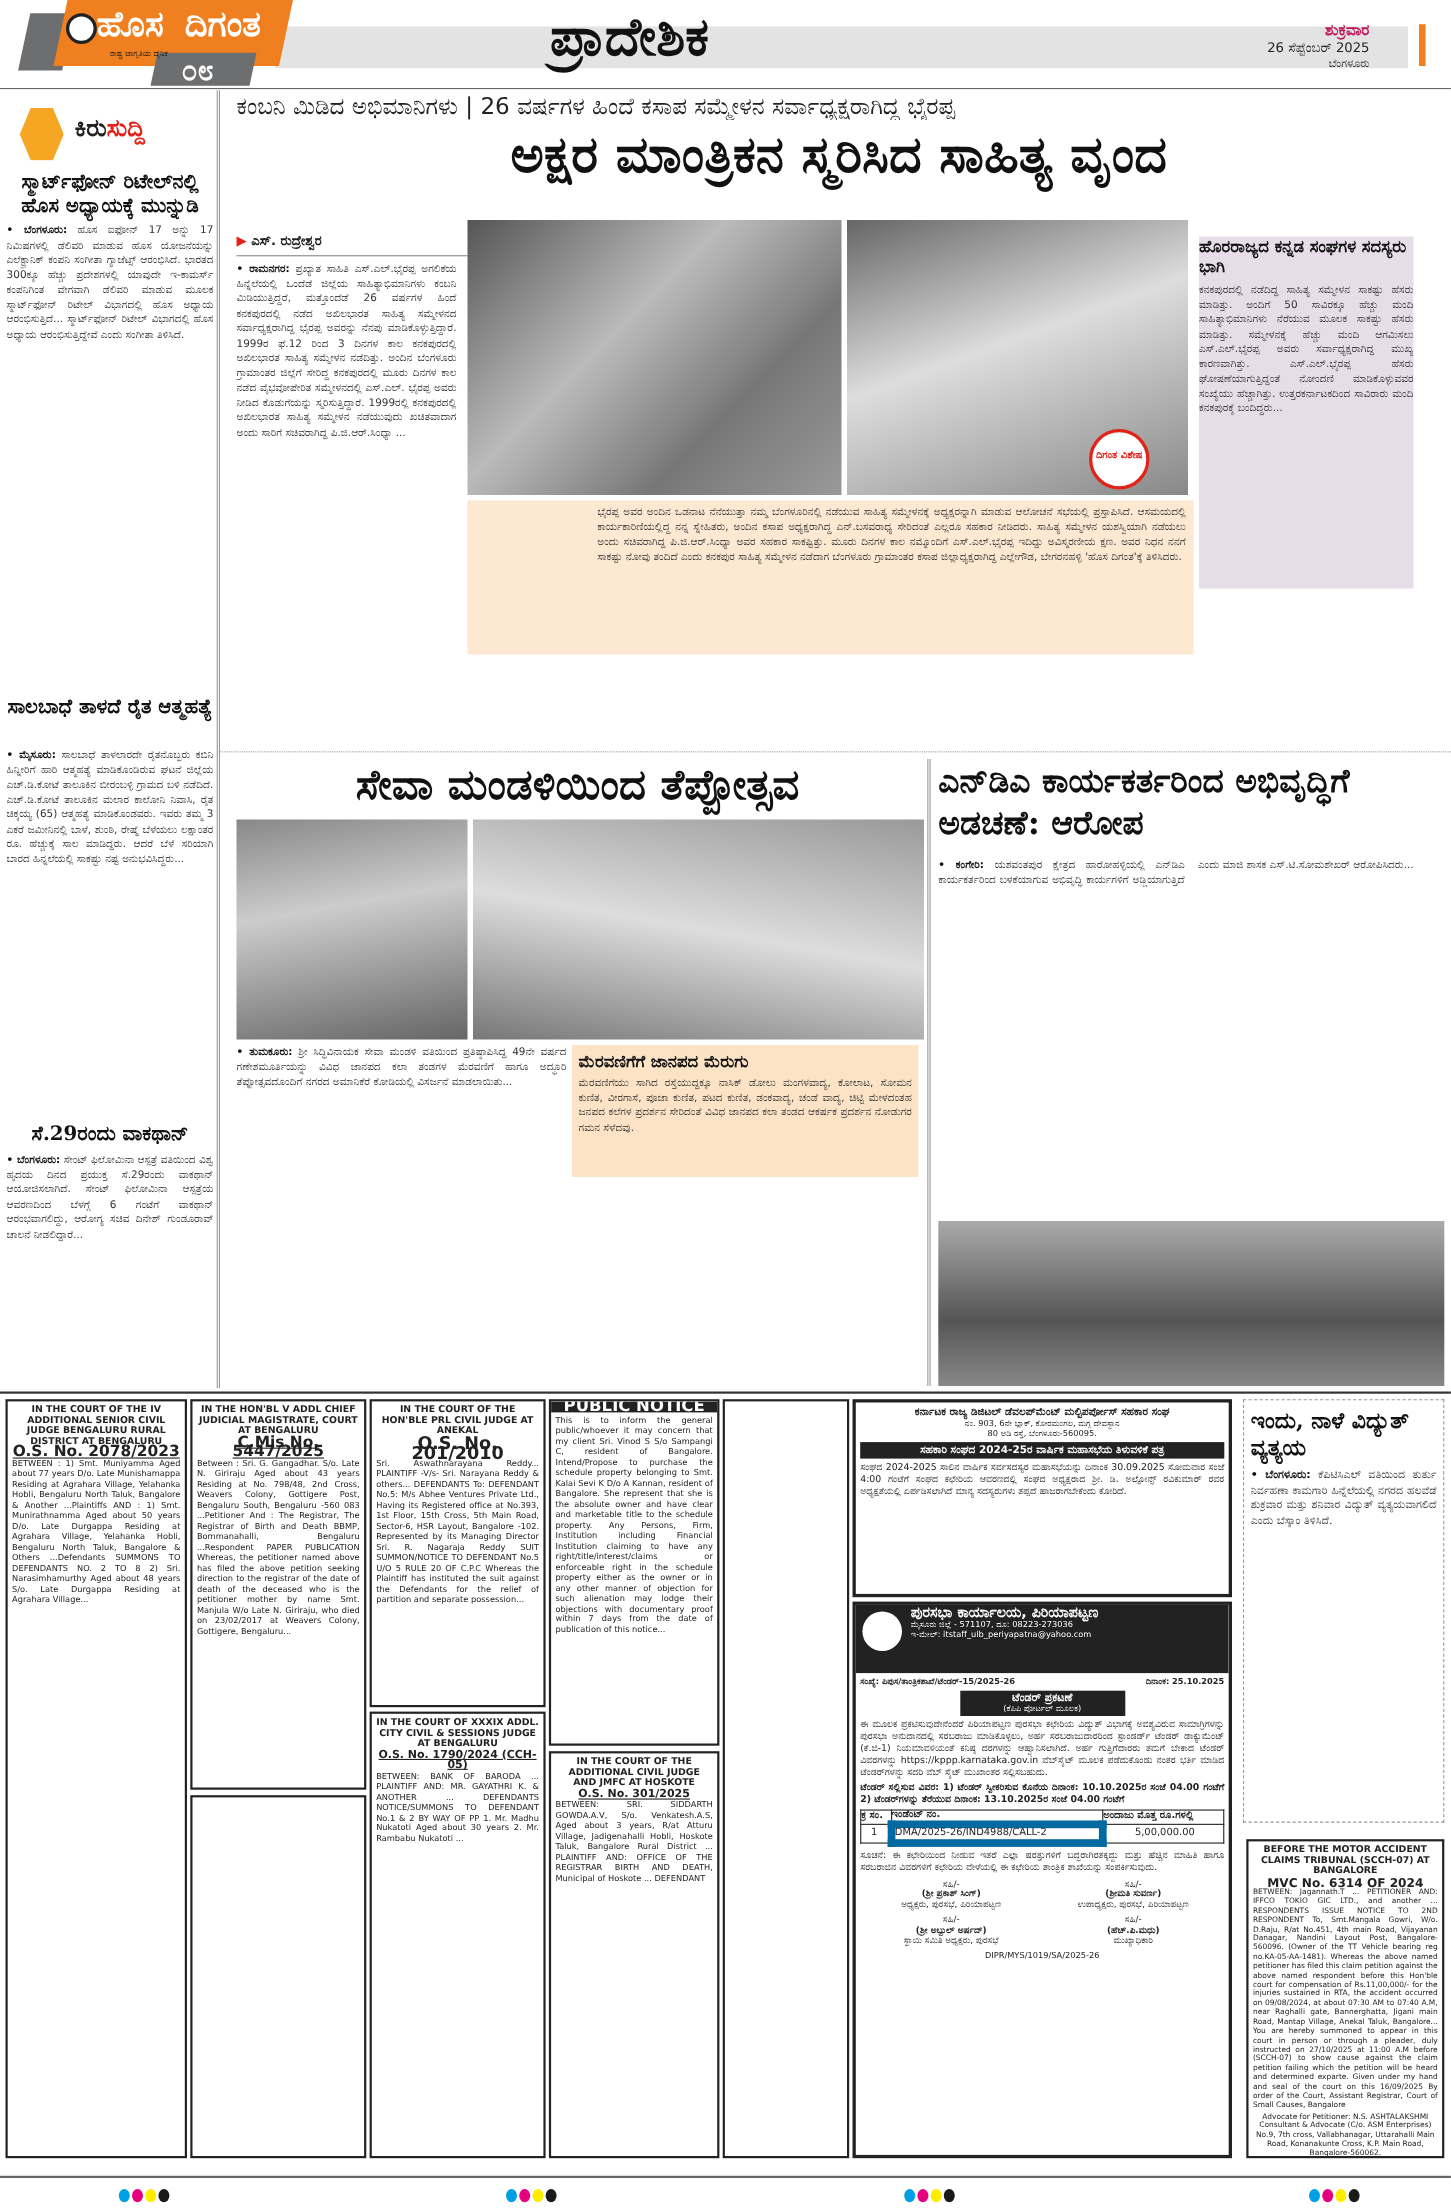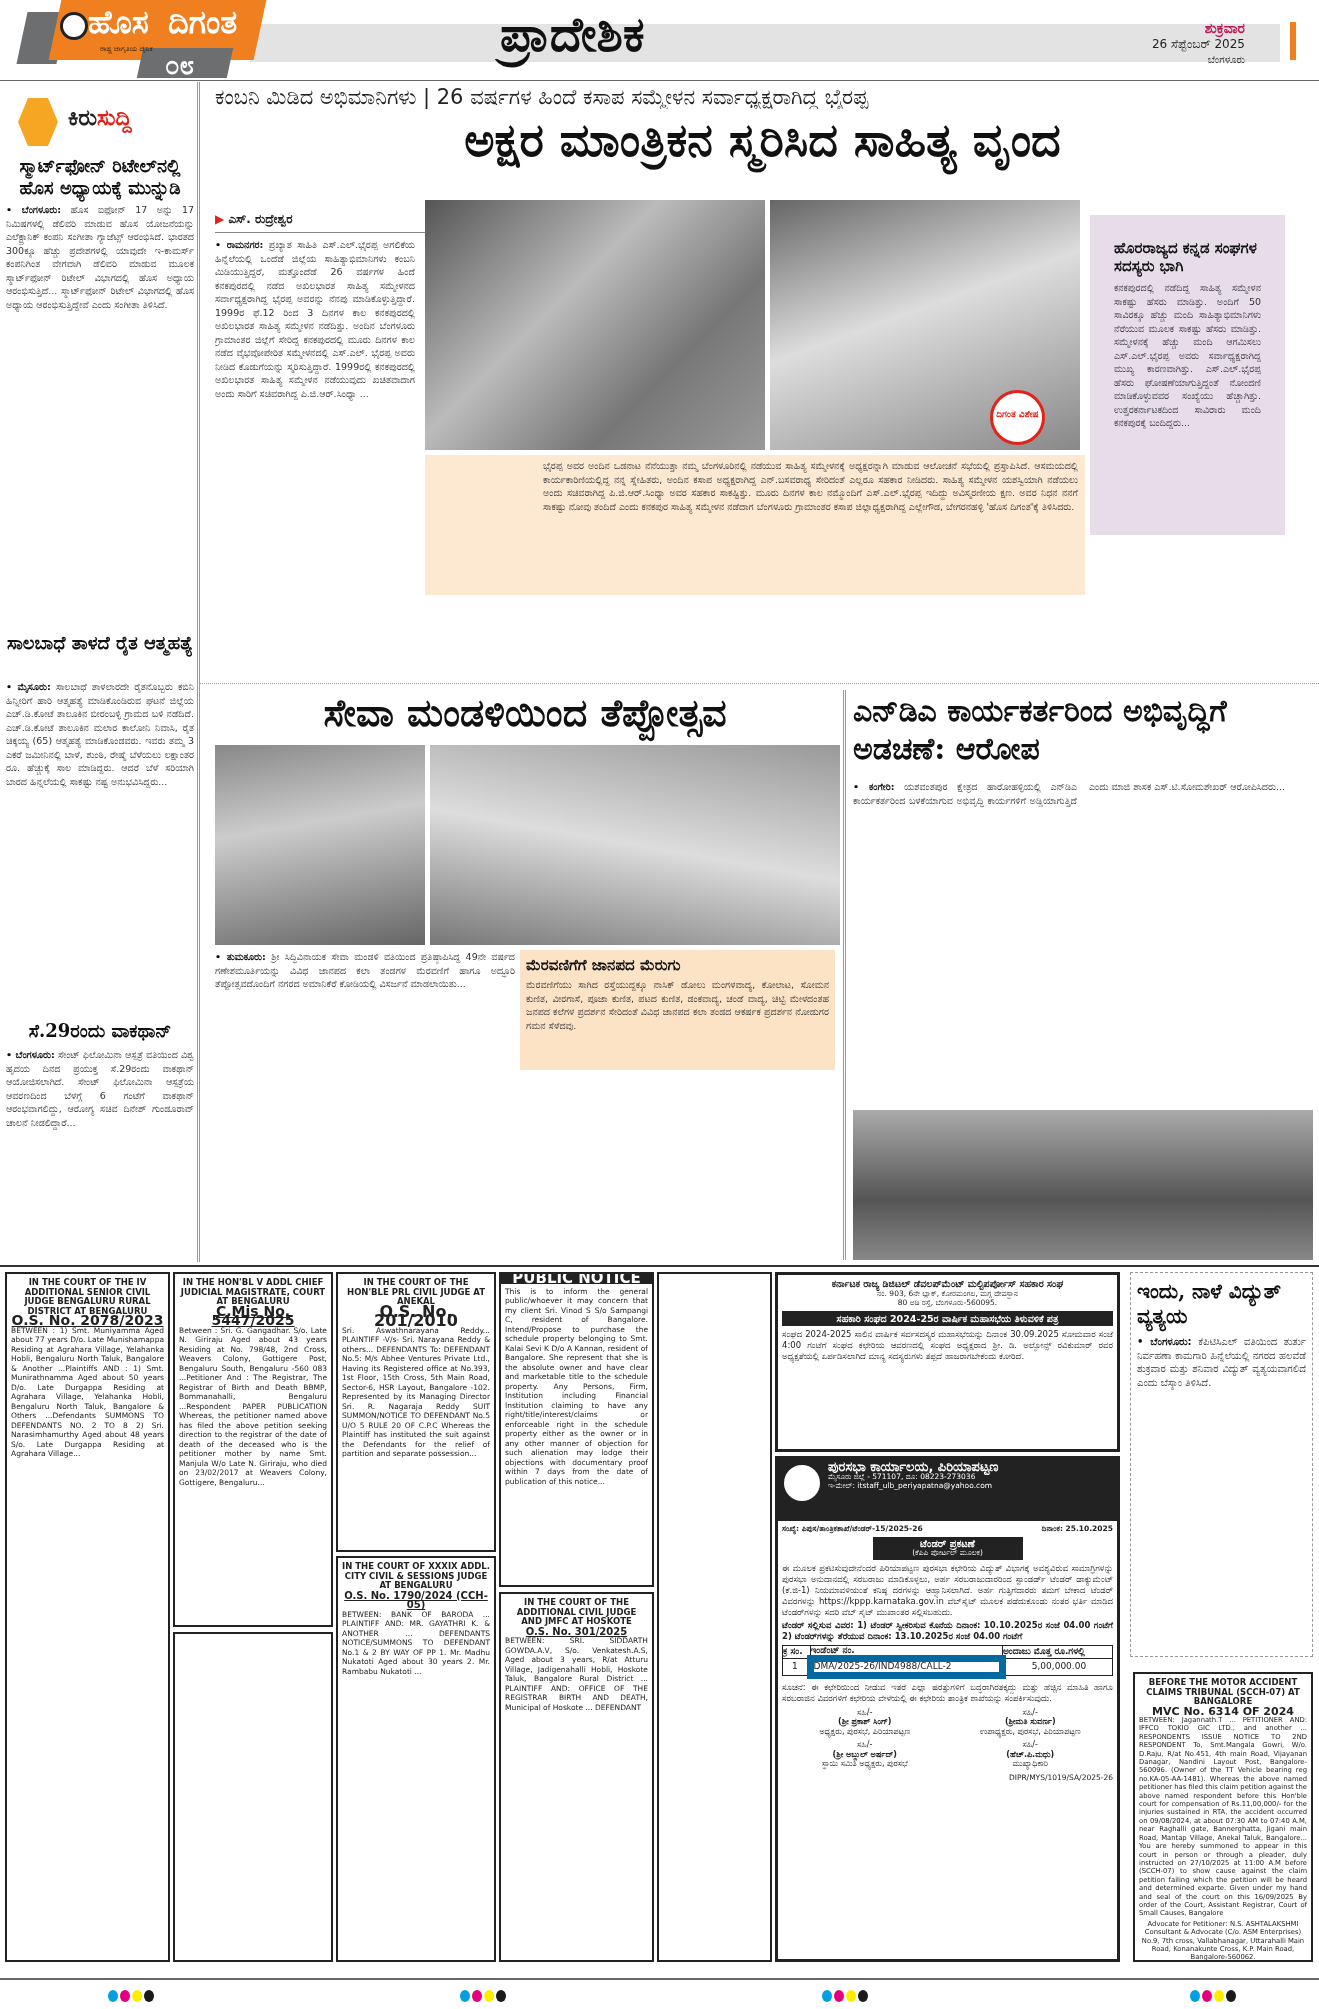--- a/index.html
+++ b/index.html
@@ -71,21 +71,21 @@
 <div class="abs" style="left:215px;top:85px;width:1095px;font-size:21px;color:#222;white-space:nowrap;overflow:hidden">ಕಂಬನಿ ಮಿಡಿದ ಅಭಿಮಾನಿಗಳು | 26 ವರ್ಷಗಳ ಹಿಂದೆ ಕಸಾಪ ಸಮ್ಮೇಳನ ಸರ್ವಾಧ್ಯಕ್ಷರಾಗಿದ್ದ ಭೈರಪ್ಪ</div>
 <div class="abs hl" style="left:215px;top:112px;width:1095px;font-size:46px;line-height:56px;white-space:nowrap">ಅಕ್ಷರ ಮಾಂತ್ರಿಕನ ಸ್ಮರಿಸಿದ ಸಾಹಿತ್ಯ ವೃಂದ</div>
 <div class="abs" style="left:215px;top:212px;font-size:12px;font-weight:bold"><span style="color:#e2231a">▶ </span><span>ಎಸ್. ರುದ್ರೇಶ್ವರ</span></div>
 <div class="rule" style="left:215px;top:232px;width:210px"></div>
 <div class="abs txt" style="left:215px;top:238px;width:200px;height:440px"><b class="red-dot">• </b><b>ರಾಮನಗರ:</b> <span>ಪ್ರಖ್ಯಾತ ಸಾಹಿತಿ ಎಸ್.ಎಲ್.ಭೈರಪ್ಪ ಅಗಲಿಕೆಯ ಹಿನ್ನೆಲೆಯಲ್ಲಿ ಒಂದೆಡೆ ಜಿಲ್ಲೆಯ ಸಾಹಿತ್ಯಾಭಿಮಾನಿಗಳು ಕಂಬನಿ ಮಿಡಿಯುತ್ತಿದ್ದರೆ, ಮತ್ತೊಂದೆಡೆ 26 ವರ್ಷಗಳ ಹಿಂದೆ ಕನಕಪುರದಲ್ಲಿ ನಡೆದ ಅಖಿಲಭಾರತ ಸಾಹಿತ್ಯ ಸಮ್ಮೇಳನದ ಸರ್ವಾಧ್ಯಕ್ಷರಾಗಿದ್ದ ಭೈರಪ್ಪ ಅವರನ್ನು ನೆನಪು ಮಾಡಿಕೊಳ್ಳುತ್ತಿದ್ದಾರೆ. 1999ರ ಫೆ.12 ರಿಂದ 3 ದಿನಗಳ ಕಾಲ ಕನಕಪುರದಲ್ಲಿ ಅಖಿಲಭಾರತ ಸಾಹಿತ್ಯ ಸಮ್ಮೇಳನ ನಡೆದಿತ್ತು. ಅಂದಿನ ಬೆಂಗಳೂರು ಗ್ರಾಮಾಂತರ ಜಿಲ್ಲೆಗೆ ಸೇರಿದ್ದ ಕನಕಪುರದಲ್ಲಿ ಮೂರು ದಿನಗಳ ಕಾಲ ನಡೆದ ವೈಭವೋಪೇರಿತ ಸಮ್ಮೇಳನದಲ್ಲಿ ಎಸ್.ಎಲ್. ಭೈರಪ್ಪ ಅವರು ನೀಡಿದ ಕೊಡುಗೆಯನ್ನು ಸ್ಮರಿಸುತ್ತಿದ್ದಾರೆ. 1999ರಲ್ಲಿ ಕನಕಪುರದಲ್ಲಿ ಅಖಿಲಭಾರತ ಸಾಹಿತ್ಯ ಸಮ್ಮೇಳನ ನಡೆಯುವುದು ಖಚಿತವಾದಾಗ ಅಂದು ಸಾರಿಗೆ ಸಚಿವರಾಗಿದ್ದ ಪಿ.ಜಿ.ಆರ್.ಸಿಂಧ್ಯಾ ...</span></div>
 
 <div class="photo" style="left:425px;top:200px;width:340px;height:250px"></div>
 <div class="photo" style="left:770px;top:200px;width:310px;height:250px;background:linear-gradient(160deg,#666,#ddd 45%,#888)"></div>
 <div class="abs" style="left:990px;top:390px;width:55px;height:55px;border-radius:50%;background:#fff;border:3px solid #e2231a;color:#e2231a;font-size:9px;text-align:center;padding-top:16px;font-weight:bold">ದಿಗಂತ ವಿಶೇಷ</div>
 
-<div class="abs" style="left:1090px;top:215px;width:195px;height:320px;background:#e6dde9;padding:24px">
+<div class="abs" style="left:1090px;top:215px;width:195px;height:320px;background:#e6dde9;padding:0">
   <div class="hl" style="text-align:left;font-size:15px;line-height:18px">ಹೊರರಾಜ್ಯದ ಕನ್ನಡ ಸಂಘಗಳ ಸದಸ್ಯರು ಭಾಗಿ</div>
   <div class="txt" style="margin-top:6px;height:260px">ಕನಕಪುರದಲ್ಲಿ ನಡೆದಿದ್ದ ಸಾಹಿತ್ಯ ಸಮ್ಮೇಳನ ಸಾಕಷ್ಟು ಹೆಸರು ಮಾಡಿತ್ತು. ಅಂದಿಗೆ 50 ಸಾವಿರಕ್ಕೂ ಹೆಚ್ಚು ಮಂದಿ ಸಾಹಿತ್ಯಾಭಿಮಾನಿಗಳು ನೆರೆಯುವ ಮೂಲಕ ಸಾಕಷ್ಟು ಹೆಸರು ಮಾಡಿತ್ತು. ಸಮ್ಮೇಳನಕ್ಕೆ ಹೆಚ್ಚು ಮಂದಿ ಆಗಮಿಸಲು ಎಸ್.ಎಲ್.ಭೈರಪ್ಪ ಅವರು ಸರ್ವಾಧ್ಯಕ್ಷರಾಗಿದ್ದ ಮುಖ್ಯ ಕಾರಣವಾಗಿತ್ತು. ಎಸ್.ಎಲ್.ಭೈರಪ್ಪ ಹೆಸರು ಘೋಷಣೆಯಾಗುತ್ತಿದ್ದಂತೆ ನೋಂದಣಿ ಮಾಡಿಕೊಳ್ಳುವವರ ಸಂಖ್ಯೆಯು ಹೆಚ್ಚಾಗಿತ್ತು. ಉತ್ತರಕರ್ನಾಟಕದಿಂದ ಸಾವಿರಾರು ಮಂದಿ ಕನಕಪುರಕ್ಕೆ ಬಂದಿದ್ದರು...</div>
 </div>
 <div class="abs txt" style="left:1090px;top:540px;width:195px;height:140px"></div>
 
 <div class="abs" style="left:425px;top:455px;width:660px;height:140px;background:#fde8d2">
   <div class="abs txt" style="left:118px;top:4px;width:535px;height:132px">ಭೈರಪ್ಪ ಅವರ ಅಂದಿನ ಒಡನಾಟ ನೆನೆಯುತ್ತಾ ನಮ್ಮ ಬೆಂಗಳೂರಿನಲ್ಲಿ ನಡೆಯುವ ಸಾಹಿತ್ಯ ಸಮ್ಮೇಳನಕ್ಕೆ ಅಧ್ಯಕ್ಷರನ್ನಾಗಿ ಮಾಡುವ ಆಲೋಚನೆ ಸಭೆಯಲ್ಲಿ ಪ್ರಸ್ತಾಪಿಸಿದೆ. ಆಸಮಯದಲ್ಲಿ ಕಾರ್ಯಕಾರಿಣಿಯಲ್ಲಿದ್ದ ನನ್ನ ಸ್ನೇಹಿತರು, ಅಂದಿನ ಕಸಾಪ ಅಧ್ಯಕ್ಷರಾಗಿದ್ದ ಎನ್.ಬಸವರಾಧ್ಯ ಸೇರಿದಂತೆ ಎಲ್ಲರೂ ಸಹಕಾರ ನೀಡಿದರು. ಸಾಹಿತ್ಯ ಸಮ್ಮೇಳನ ಯಶಸ್ವಿಯಾಗಿ ನಡೆಯಲು ಅಂದು ಸಚಿವರಾಗಿದ್ದ ಪಿ.ಜಿ.ಆರ್.ಸಿಂಧ್ಯಾ ಅವರ ಸಹಕಾರ ಸಾಕಷ್ಟಿತ್ತು. ಮೂರು ದಿನಗಳ ಕಾಲ ನಮ್ಮೊಂದಿಗೆ ಎಸ್.ಎಲ್.ಭೈರಪ್ಪ ಇದಿದ್ದು ಅವಿಸ್ಮರಣೀಯ ಕ್ಷಣ. ಅವರ ನಿಧನ ನನಗೆ ಸಾಕಷ್ಟು ನೋವು ತಂದಿದೆ ಎಂದು ಕನಕಪುರ ಸಾಹಿತ್ಯ ಸಮ್ಮೇಳನ ನಡೆದಾಗ ಬೆಂಗಳೂರು ಗ್ರಾಮಾಂತರ ಕಸಾಪ ಜಿಲ್ಲಾಧ್ಯಕ್ಷರಾಗಿದ್ದ ಎಲ್ಲೇಗೌಡ, ಬೇಗರನಹಳ್ಳಿ 'ಹೊಸ ದಿಗಂತ'ಕ್ಕೆ ತಿಳಿಸಿದರು.</div>
 </div>
 <div class="abs txt" style="left:425px;top:600px;width:660px;height:80px;column-count:3"></div>
 
@@ -196,21 +196,21 @@
         <div>ಸಹಿ/-</div>
         <div style="font-weight:bold">(ಶ್ರೀ ಅಬ್ದುಲ್ ಅರ್ಷದ್)</div>
         <div>ಸ್ಥಾಯಿ ಸಮಿತಿ ಅಧ್ಯಕ್ಷರು, ಪುರಸಭೆ</div>
       </div>
     <div>
         <div>ಸಹಿ/-</div>
         <div style="font-weight:bold">(ಹೆಚ್.ಪಿ.ಮಧು)</div>
         <div>ಮುಖ್ಯಾಧಿಕಾರಿ</div>
       </div>
   </div>
-  <div style="text-align:right;margin-top:4px">DIPR/MYS/1019/SA/2025-26</div>
+  <div style="text-align:center;margin-top:4px">DIPR/MYS/1019/SA/2025-26</div>
 </div>
 
 <div class="abs" style="left:1130px;top:1272px;width:183px;height:385px;border:1px dashed #999;padding:6px">
   <div class="hl" style="text-align:left;font-size:20px;line-height:25px">ಇಂದು, ನಾಳೆ ವಿದ್ಯುತ್ ವ್ಯತ್ಯಯ</div>
   <div class="txt" style="margin-top:6px;height:300px;font-size:10px"><b class="red-dot">• </b><b>ಬೆಂಗಳೂರು:</b> <span>ಕೆಪಿಟಿಸಿಎಲ್ ವತಿಯಿಂದ ತುರ್ತು ನಿರ್ವಹಣಾ ಕಾಮಗಾರಿ ಹಿನ್ನೆಲೆಯಲ್ಲಿ ನಗರದ ಹಲವೆಡೆ ಶುಕ್ರವಾರ ಮತ್ತು ಶನಿವಾರ ವಿದ್ಯುತ್ ವ್ಯತ್ಯಯವಾಗಲಿದೆ ಎಂದು ಬೆಸ್ಕಾಂ ತಿಳಿಸಿದೆ.</span></div>
 </div>
 <div class="box-ad" style="left:1133px;top:1672px;width:180px;height:290px">
   <div class="h">BEFORE THE MOTOR ACCIDENT CLAIMS TRIBUNAL (SCCH-07) AT BANGALORE</div>
   <div class="big" style="text-decoration:none;font-size:11px">MVC No. 6314 OF 2024</div>
   <div style="font-size:6.8px;line-height:8.4px">BETWEEN: Jagannath.T ... PETITIONER AND: IFFCO TOKIO GIC LTD., and another ... RESPONDENTS ISSUE NOTICE TO 2ND RESPONDENT To, Smt.Mangala Gowri, W/o. D.Raju, R/at No.451, 4th main Road, Vijayanan Danagar, Nandini Layout Post, Bangalore-560096. (Owner of the TT Vehicle bearing reg no.KA-05-AA-1481). Whereas the above named petitioner has filed this claim petition against the above named respondent before this Hon'ble court for compensation of Rs.11,00,000/- for the injuries sustained in RTA, the accident occurred on 09/08/2024, at about 07:30 AM to 07:40 A.M, near Raghalli gate, Bannerghatta, Jigani main Road, Mantap Village, Anekal Taluk, Bangalore... You are hereby summoned to appear in this court in person or through a pleader, duly instructed on 27/10/2025 at 11:00 A.M before (SCCH-07) to show cause against the claim petition failing which the petition will be heard and determined exparte. Given under my hand and seal of the court on this 16/09/2025 By order of the Court, Assistant Registrar, Court of Small Causes, Bangalore</div>

